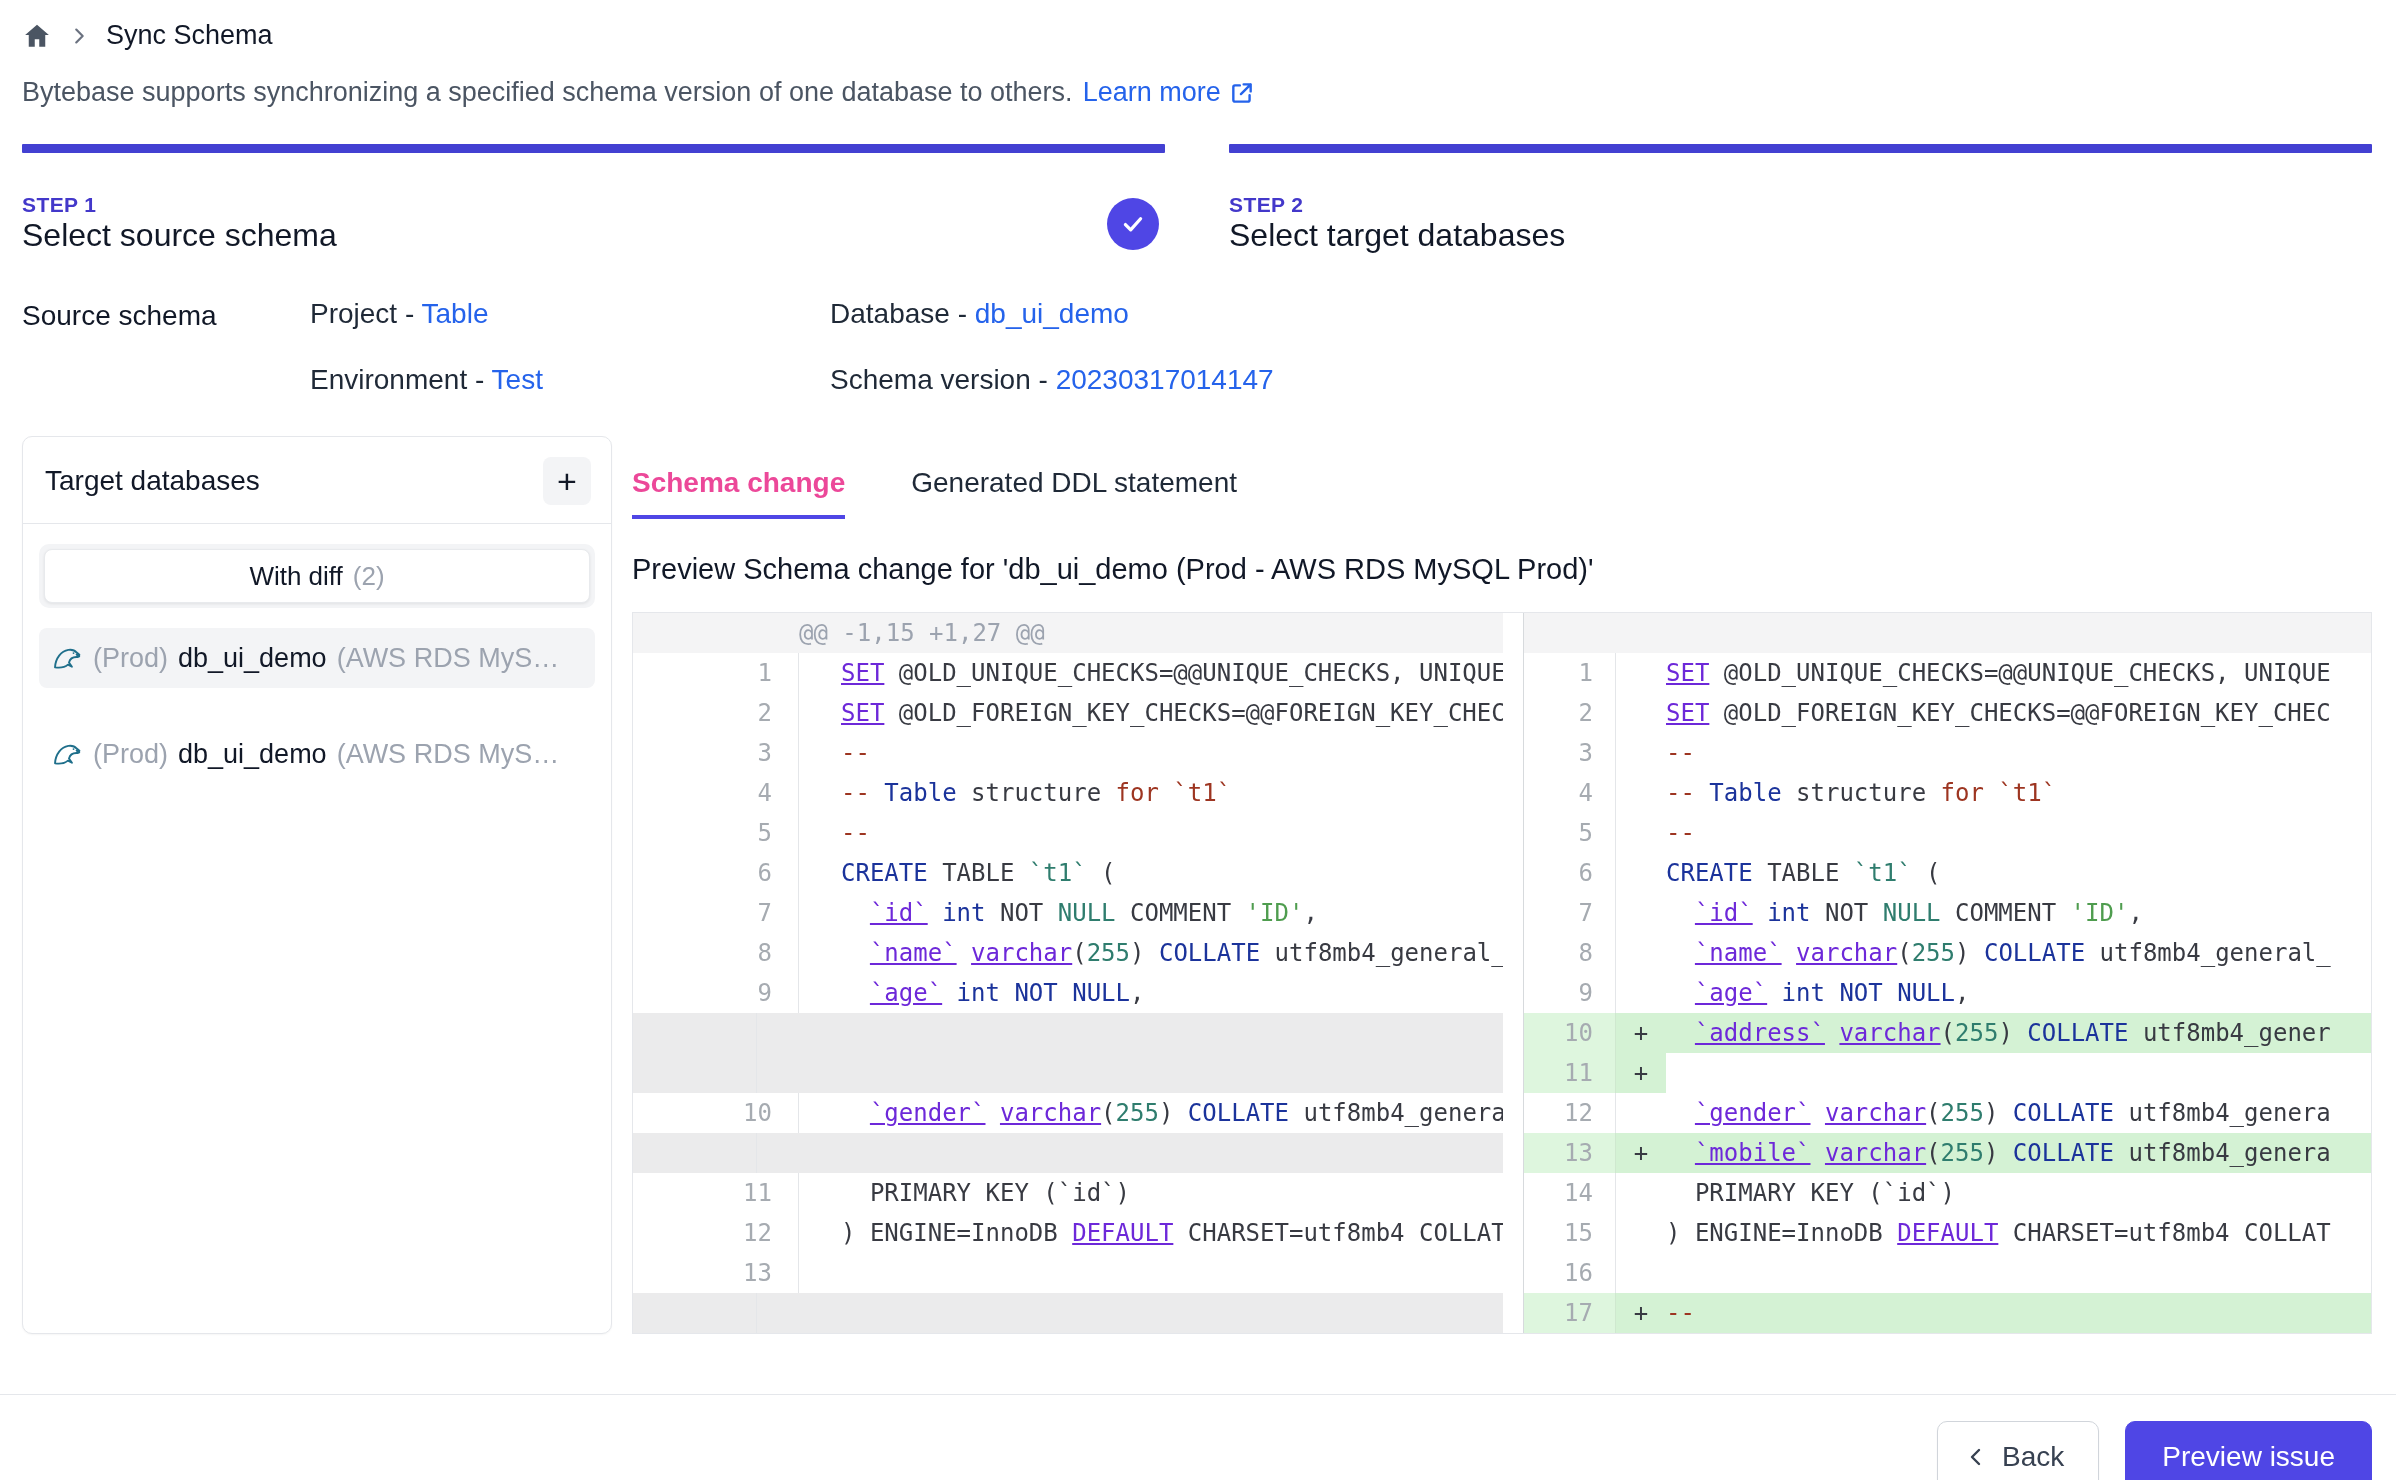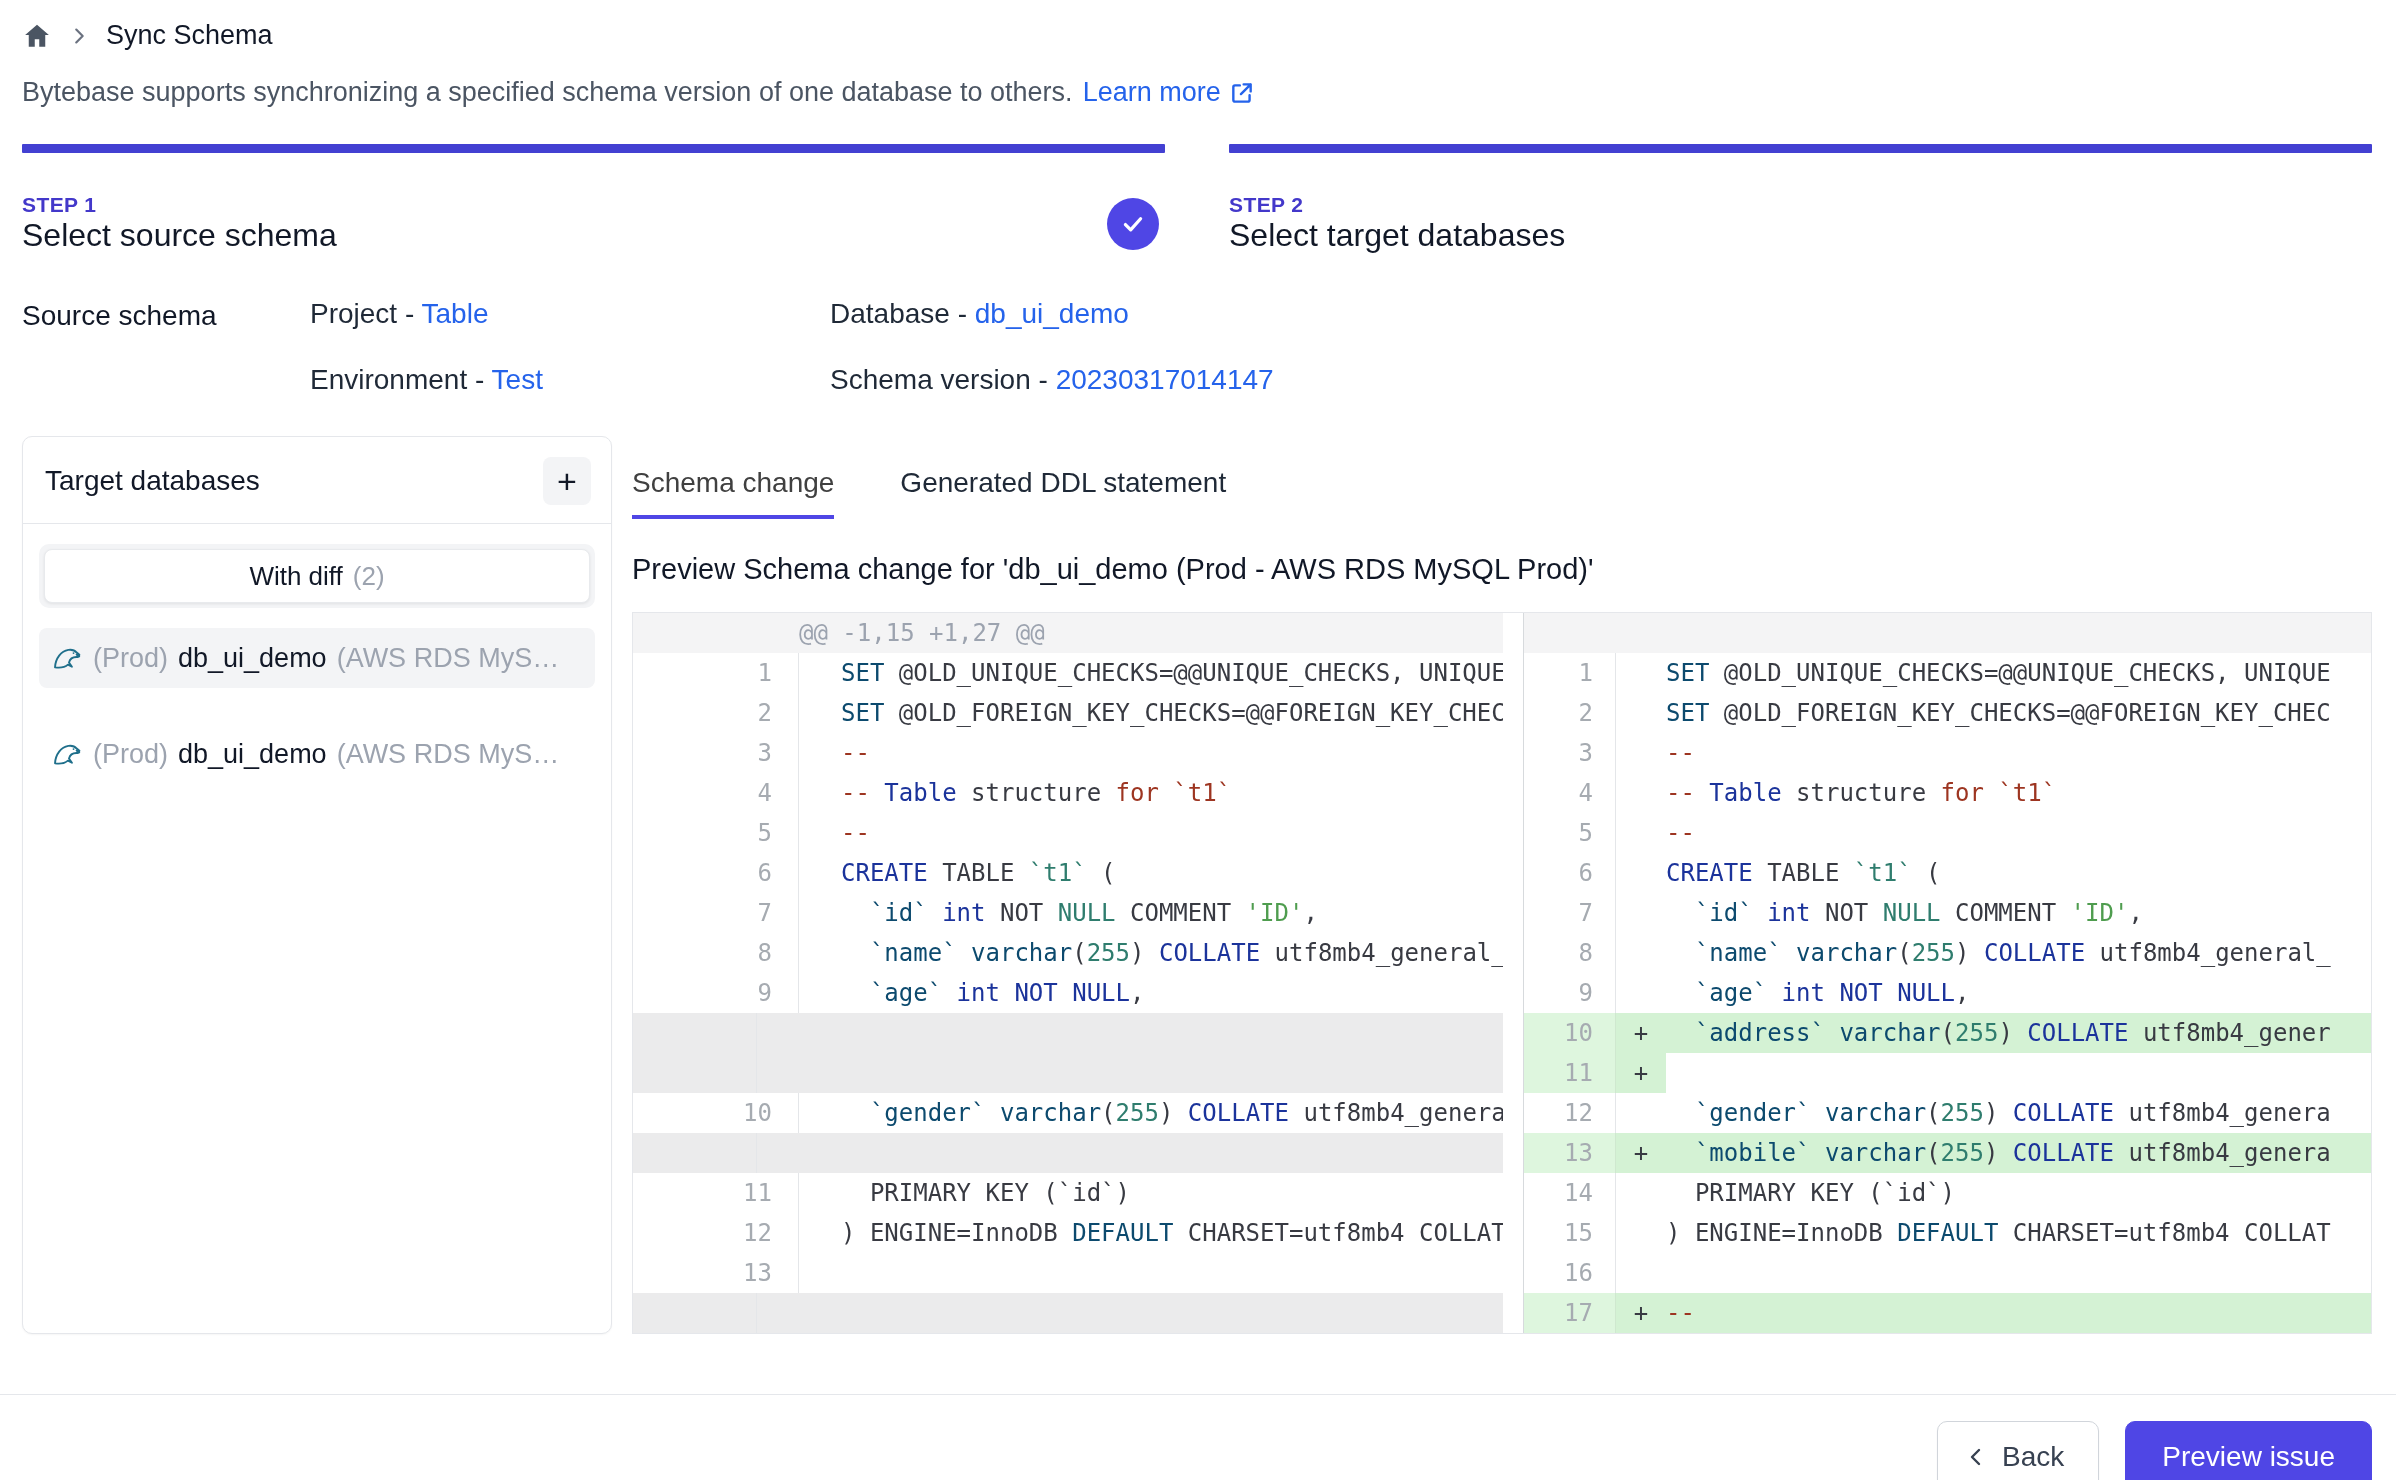--- a/index.html
+++ b/index.html
@@ -47,21 +47,21 @@
   .db-list { padding:6px 16px; display:flex; flex-direction:column; gap:36px; }
   .db-item { display:flex; align-items:center; gap:10px; font-size:27px; padding:14px 12px; border-radius:8px; cursor:pointer; white-space:nowrap; overflow:hidden; }
   .db-item.selected { background:#f3f4f6; }
   .db-item .muted { color:#9ca3af; }
   .db-item .dbname { color:#111827; font-weight:500; }
 
   
   .right { flex:1; margin-left:20px; }
   .tabs { display:flex; gap:66px; margin-top:12px; }
   .tab { font-size:28px; padding-bottom:16px; cursor:pointer; color:#1f2937; border-bottom:4px solid transparent; }
-  .tab.active { color:#404040; border-bottom-color:#4f46e5; font-weight:400; }
+  .tab.active { color:#ec4899; border-bottom-color:#4f46e5; font-weight:700; }
   .preview-title { margin-top:34px; font-size:29px; font-weight:500; color:#111827; }
 
   
   .diff { display:flex; margin-top:26px; border:1px solid #e5e7eb; background:#fff; }
   .pane { overflow:hidden; }
   .pane.left { width:870px; }
   .pane.right { flex:1; border-left:1px solid #d7dadd; }
   .drow { display:flex; height:40px; line-height:40px; font-family:"DejaVu Sans Mono", monospace; font-size:24px; white-space:pre; }
   .drow .gut { flex:none; text-align:right; color:#a6abb1; border-right:1px solid #e4e6e9; }
   .pane.left .gut { width:124px; padding-right:26px; }
@@ -71,21 +71,21 @@
   .pane.left .code { padding-left:42px; }
   .drow.hdr { background:#f4f4f5; }
   .drow.hdr .gut { border-right-color:transparent; }
   .drow.hdr .code { color:#9ca3af; }
   .drow.spacer { background:#ebebec; }
   .drow.added .code, .drow.added .mark { background:#d4f2d4; }
   .drow.added .gut { background:#def6de; border-right-color:#cfe8cf; }
 
   
   .c-p  { color:#383a42; }
-  .c-kw { color:#0c4a6e; }
+  .c-kw { color:#6d28d9;text-decoration:underline; }
   .c-nv { color:#1b339b; }
   .c-tl { color:#2f7d6e; }
   .c-rd { color:#9d3521; }
   .c-gr { color:#4f9d4f; }
   .c-gy { color:#9ca3af; }
 
   
   .footer-rule { margin-top:60px; border-top:1px solid #e5e7eb; }
   .footer { display:flex; justify-content:flex-end; align-items:center; gap:26px; margin:26px 24px 0 0; }
   .btn { height:72px; border-radius:10px; font-size:28px; display:flex; align-items:center; justify-content:center; cursor:pointer; }

